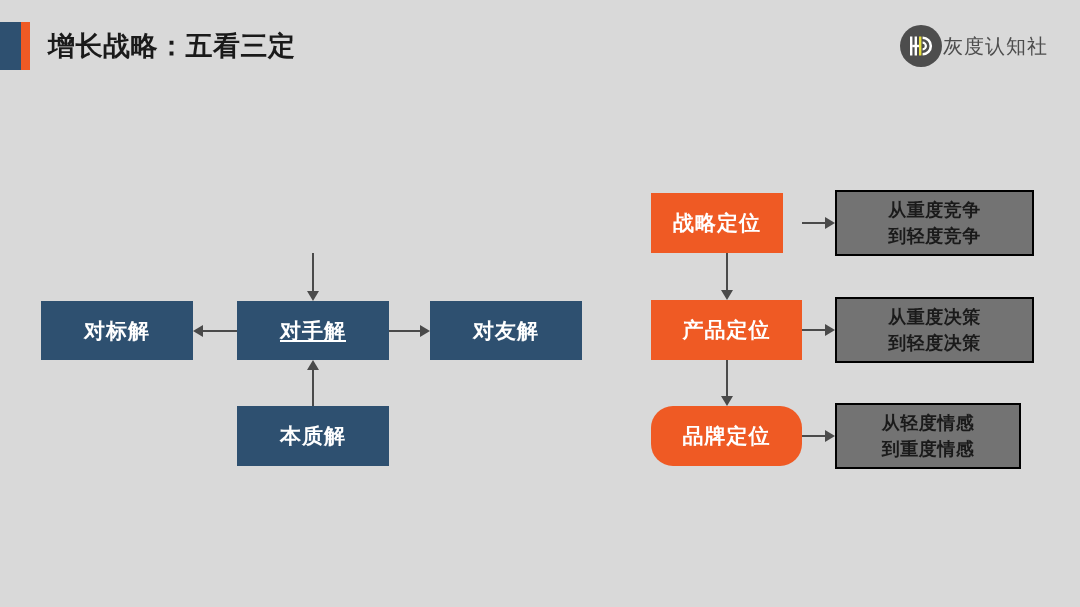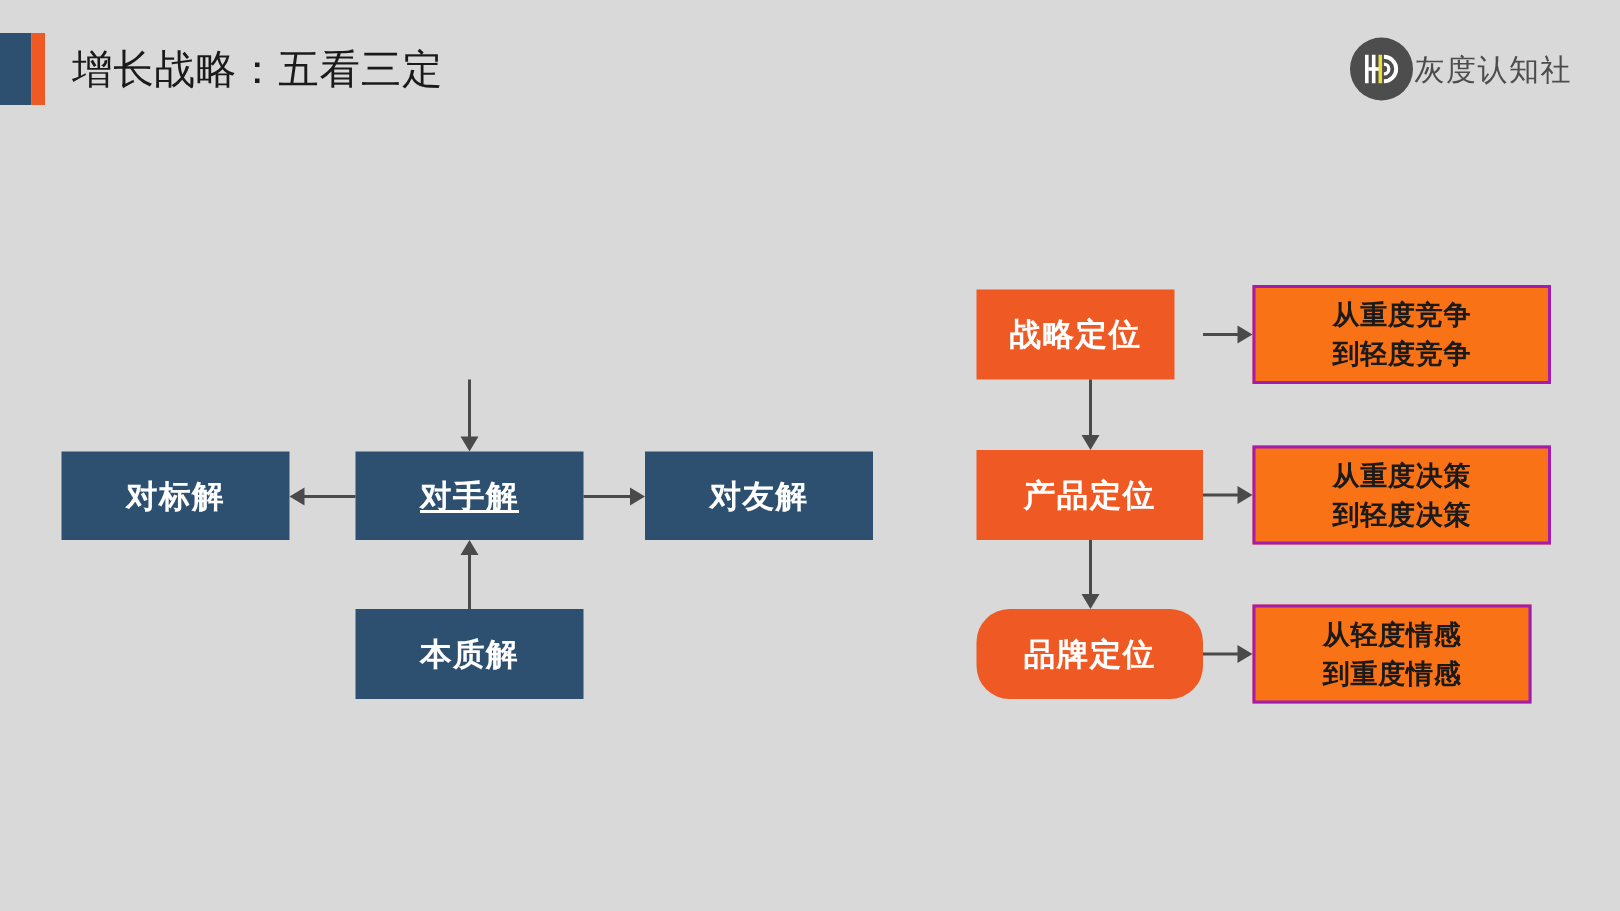--- a/index.html
+++ b/index.html
@@ -37,21 +37,21 @@
   .accent-orange {
     width: 9px;
     height: 100%;
     background: #ef5a24;
   }
   .page-title {
     position: absolute;
     left: 48px;
     top: 24px;
     font-size: 27px;
-    font-weight: 400;
+    font-weight: 700;
     color: #1a1a1a;
     letter-spacing: 0.5px;
     line-height: 44px;
     white-space: nowrap;
   }
 
   
   .brand {
     position: absolute;
     right: 32px;
@@ -94,22 +94,22 @@
     letter-spacing: 1px;
   }
   .node-orange {
     background: #ef5a24;
     color: #ffffff;
     font-size: 21px;
     font-weight: 700;
     letter-spacing: 1px;
   }
   .node-outline {
-    background: #f97316;
-    border: 2px solid #a21caf;
+    background: #737373;
+    border: 2px solid #000000;
     color: #1a1a1a;
     font-size: 18px;
     font-weight: 700;
     line-height: 26px;
     letter-spacing: 0.5px;
   }
 
   
   .conn {
     position: absolute;

